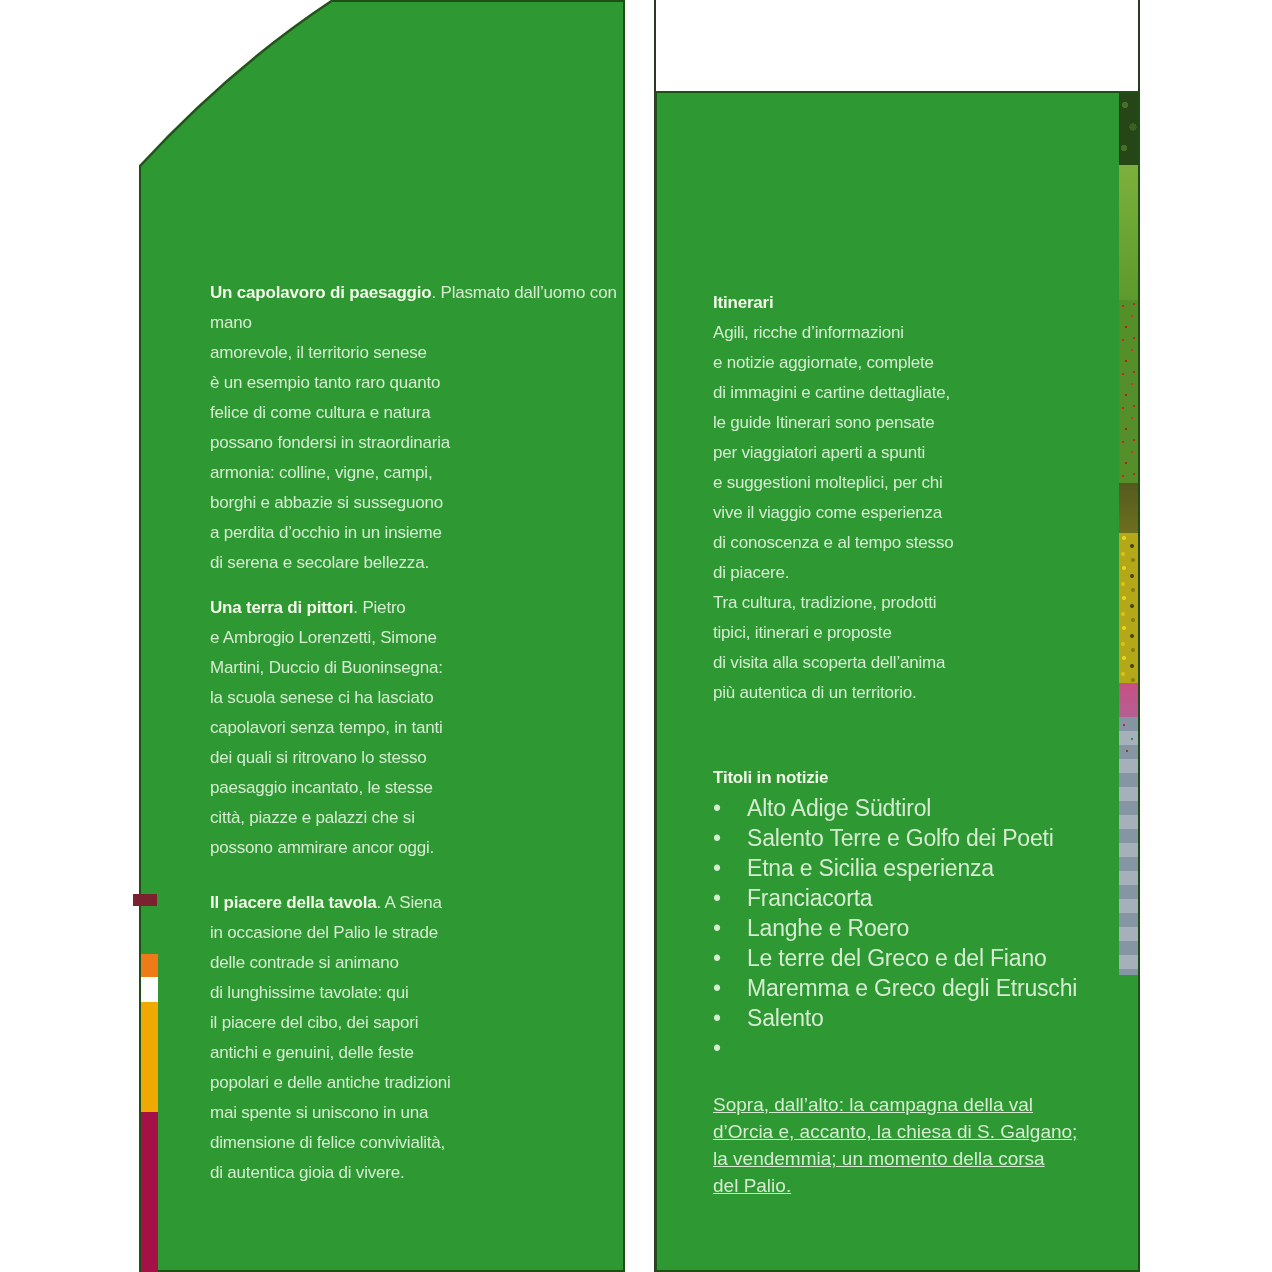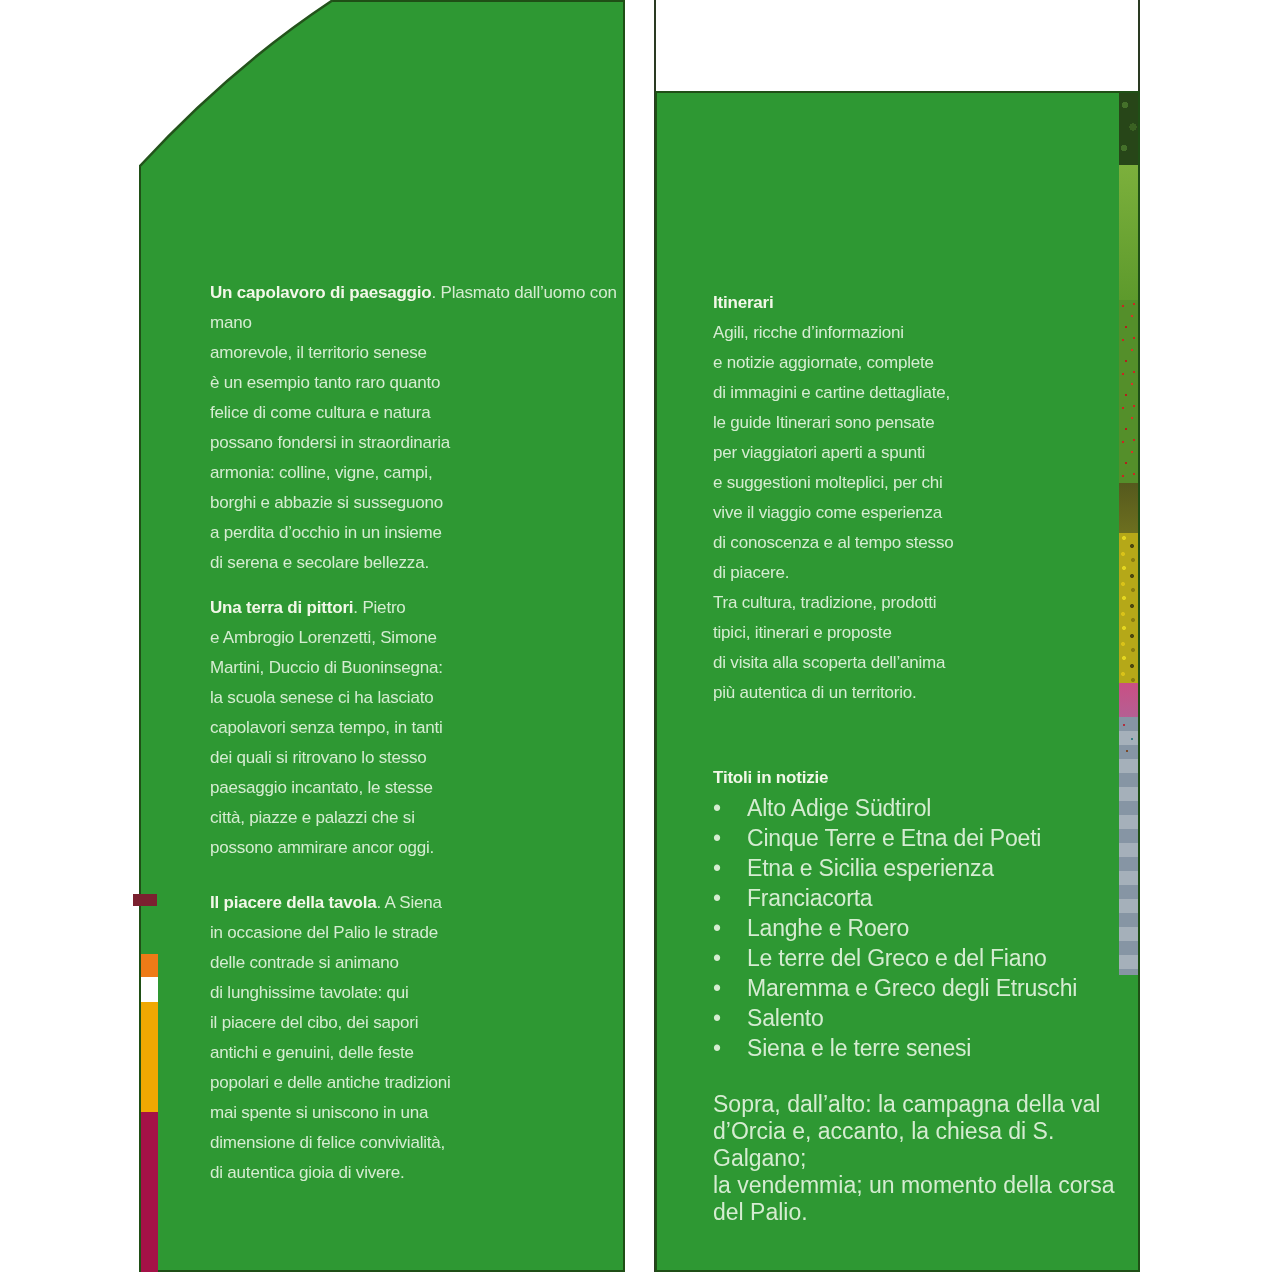--- a/index.html
+++ b/index.html
@@ -21,21 +21,21 @@
   .block-heading{display:block;color:#f2f7e8;font-weight:bold;margin-top:10px;}
   .rp-text{left:56px;width:420px;}
   .titles-list{
     position:absolute;left:56px;top:700px;width:420px;margin:0;padding:0;list-style:none;
     font-size:23px;line-height:30px;letter-spacing:-0.2px;color:#d5ecd1;
   }
   .titles-list li{display:flex;}
   .bullet-dot{width:34px;flex:0 0 34px;}
   .caption{
     position:absolute;left:56px;top:998px;width:430px;margin:0;
-    font-size:23px;line-height:27px;color:#d5ecd1;white-space:pre-line;
+    font-size:19px;line-height:27px;color:#d5ecd1;white-space:pre-line;text-decoration:underline;
   }
   .spine-bar{position:absolute;}
   .photo-strip{position:absolute;right:0;top:0;width:19px;height:882px;font-size:0;}
   .ps{width:19px;}
   .ps-trees{height:72px;
     background:radial-gradient(circle 5px at 6px 12px,#44702a 60%,transparent 61%),
                radial-gradient(circle 6px at 14px 34px,#3a6122 60%,transparent 61%),
                radial-gradient(circle 5px at 5px 55px,#44702a 60%,transparent 61%),#274618;}
   .ps-field{height:135px;background:linear-gradient(#7cb03c,#5d9a2c);}
   .ps-poppies{height:183px;
@@ -126,21 +126,21 @@
 
     <p class="para rp-text" style="top:670px;"><strong>Titoli in notizie</strong></p>
 
     <ul class="titles-list">
       <li>
           <span class="bullet-dot">•</span>
           <span>Alto Adige Südtirol</span>
         </li>
       <li>
           <span class="bullet-dot">•</span>
-          <span>Cinque Terre e Etna dei Poeti</span>
+          <span>Salento Terre e Golfo dei Poeti</span>
         </li>
       <li>
           <span class="bullet-dot">•</span>
           <span>Etna e Sicilia esperienza</span>
         </li>
       <li>
           <span class="bullet-dot">•</span>
           <span>Franciacorta</span>
         </li>
       <li>
@@ -154,21 +154,20 @@
       <li>
           <span class="bullet-dot">•</span>
           <span>Maremma e Greco degli Etruschi</span>
         </li>
       <li>
           <span class="bullet-dot">•</span>
           <span>Salento</span>
         </li>
       <li>
           <span class="bullet-dot">•</span>
-          <span>Siena e le terre senesi</span>
         </li>
     </ul>
 
     <p class="caption">Sopra, dall’alto: la campagna della val
 d’Orcia e, accanto, la chiesa di S. Galgano;
 la vendemmia; un momento della corsa
 del Palio.</p>
 
     <div class="photo-strip">
       <div class="ps ps-trees"></div>

